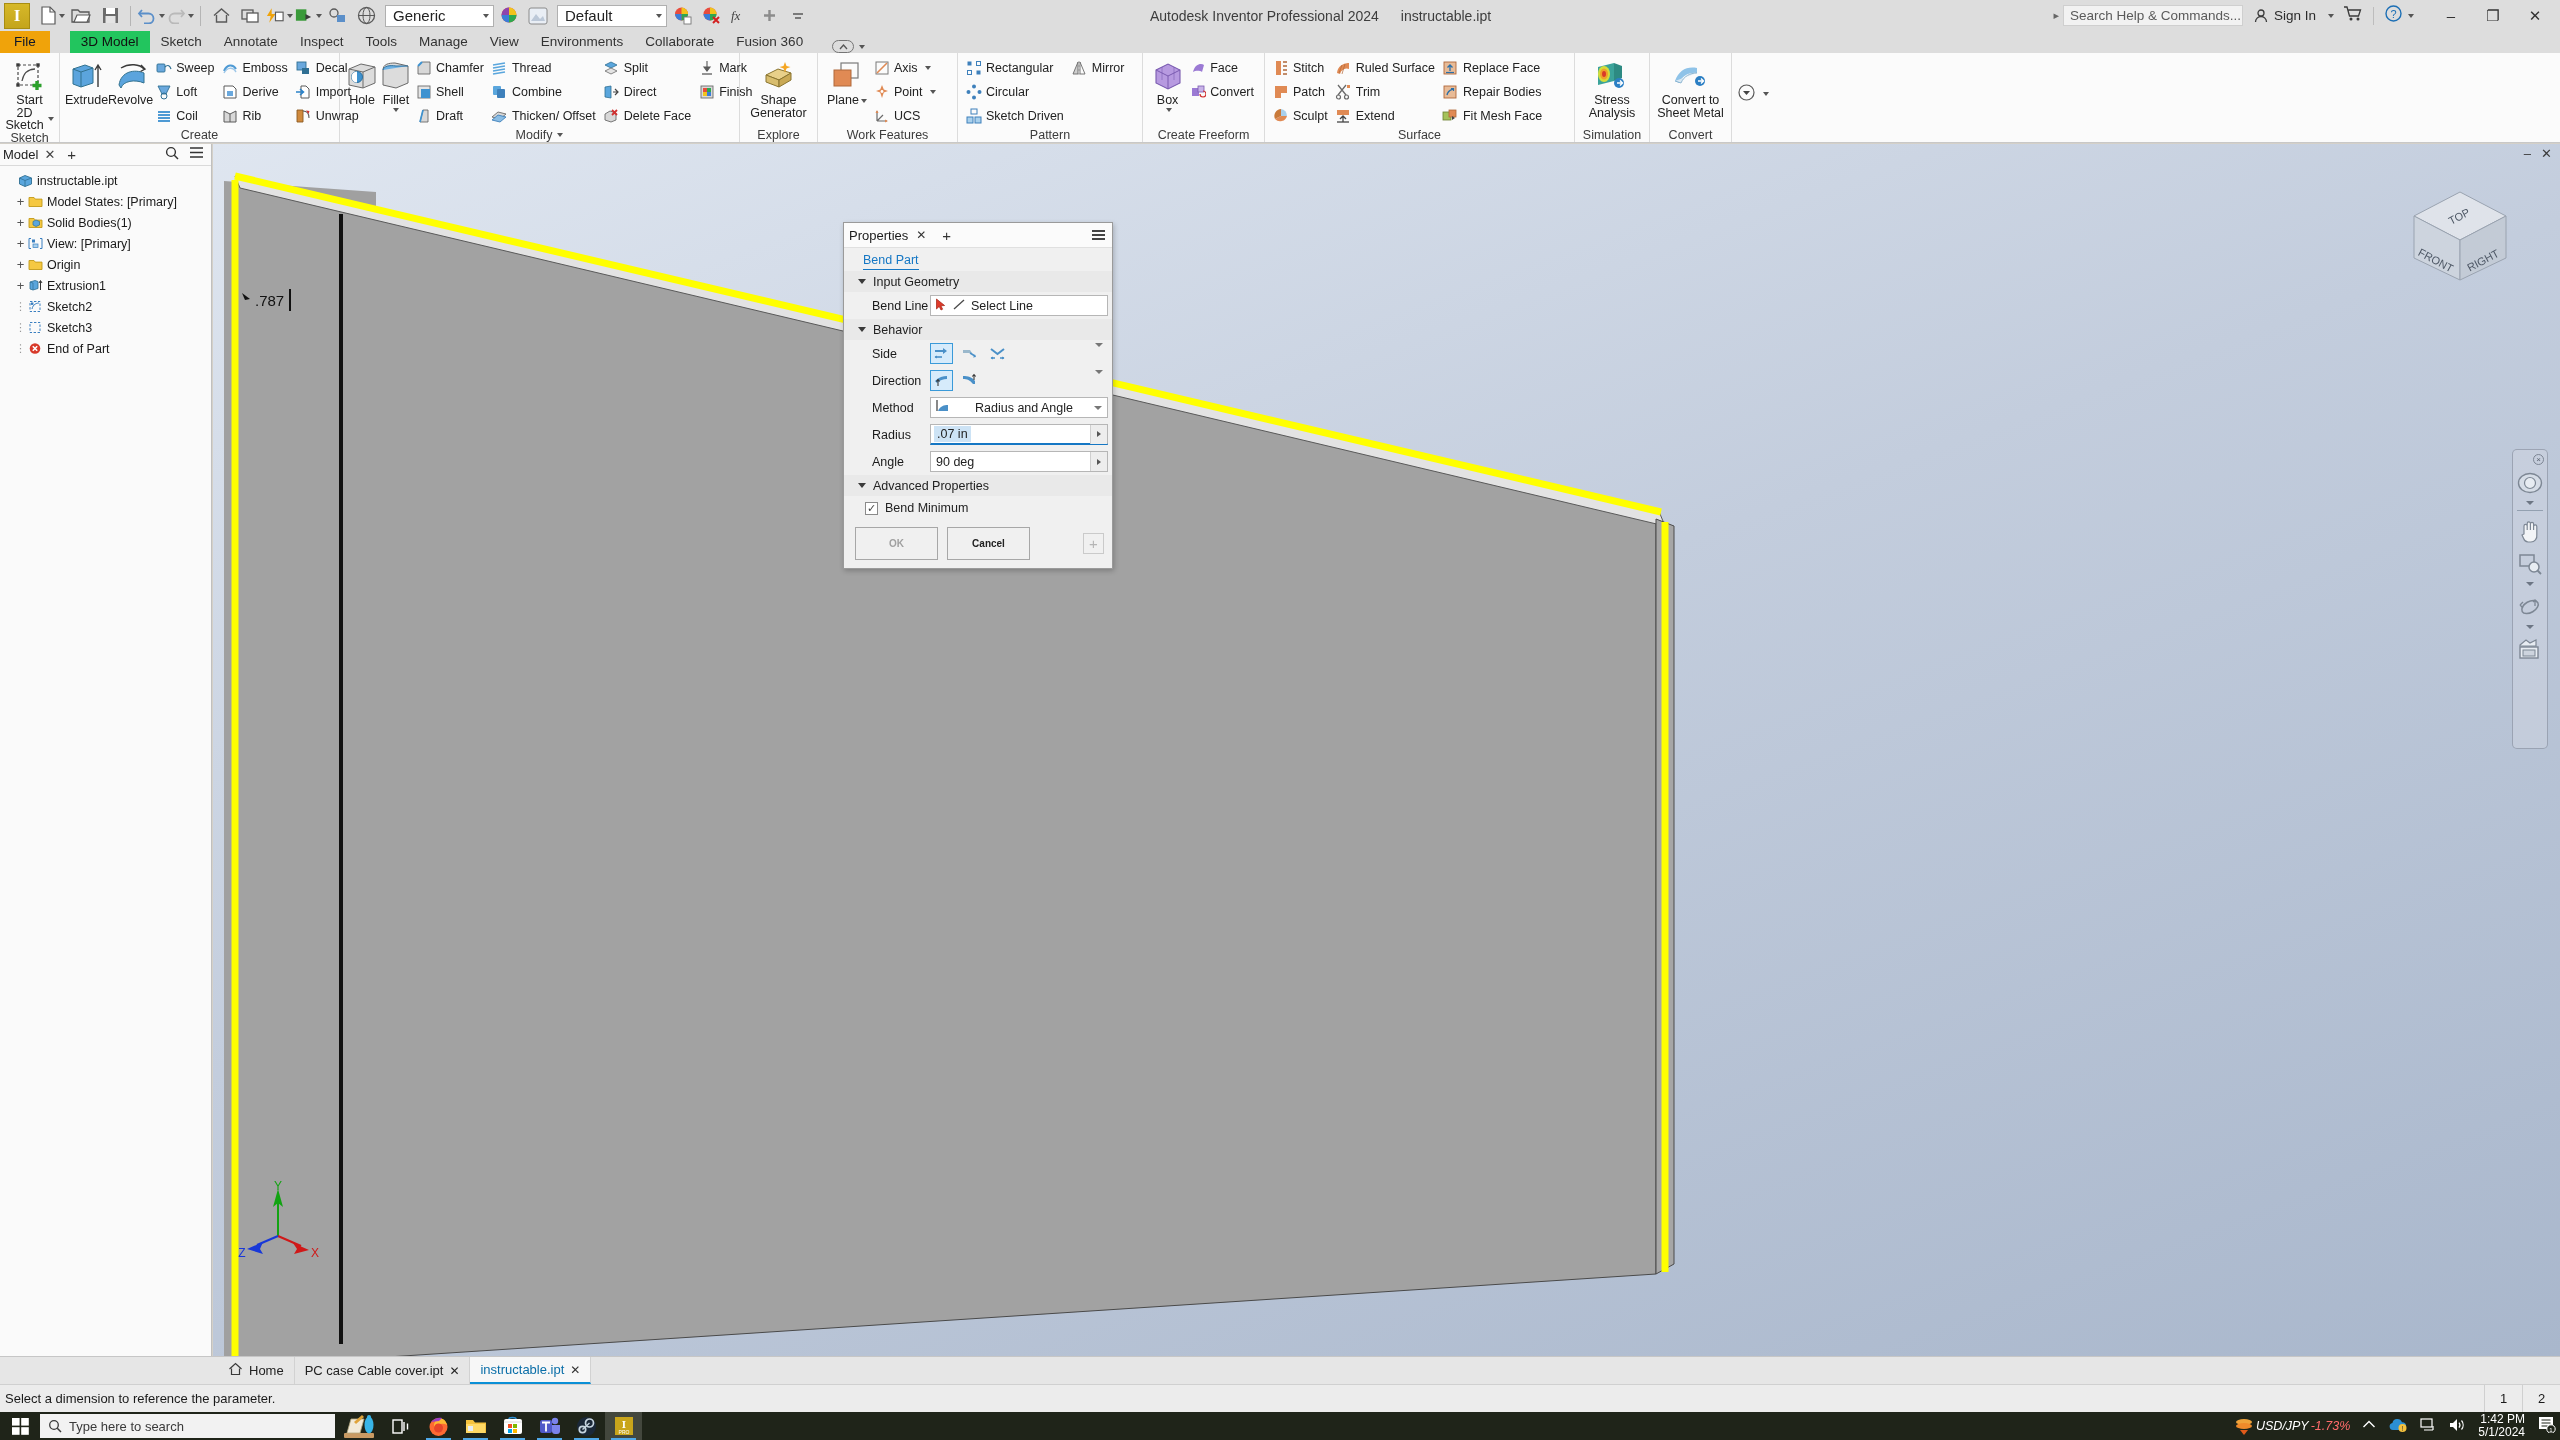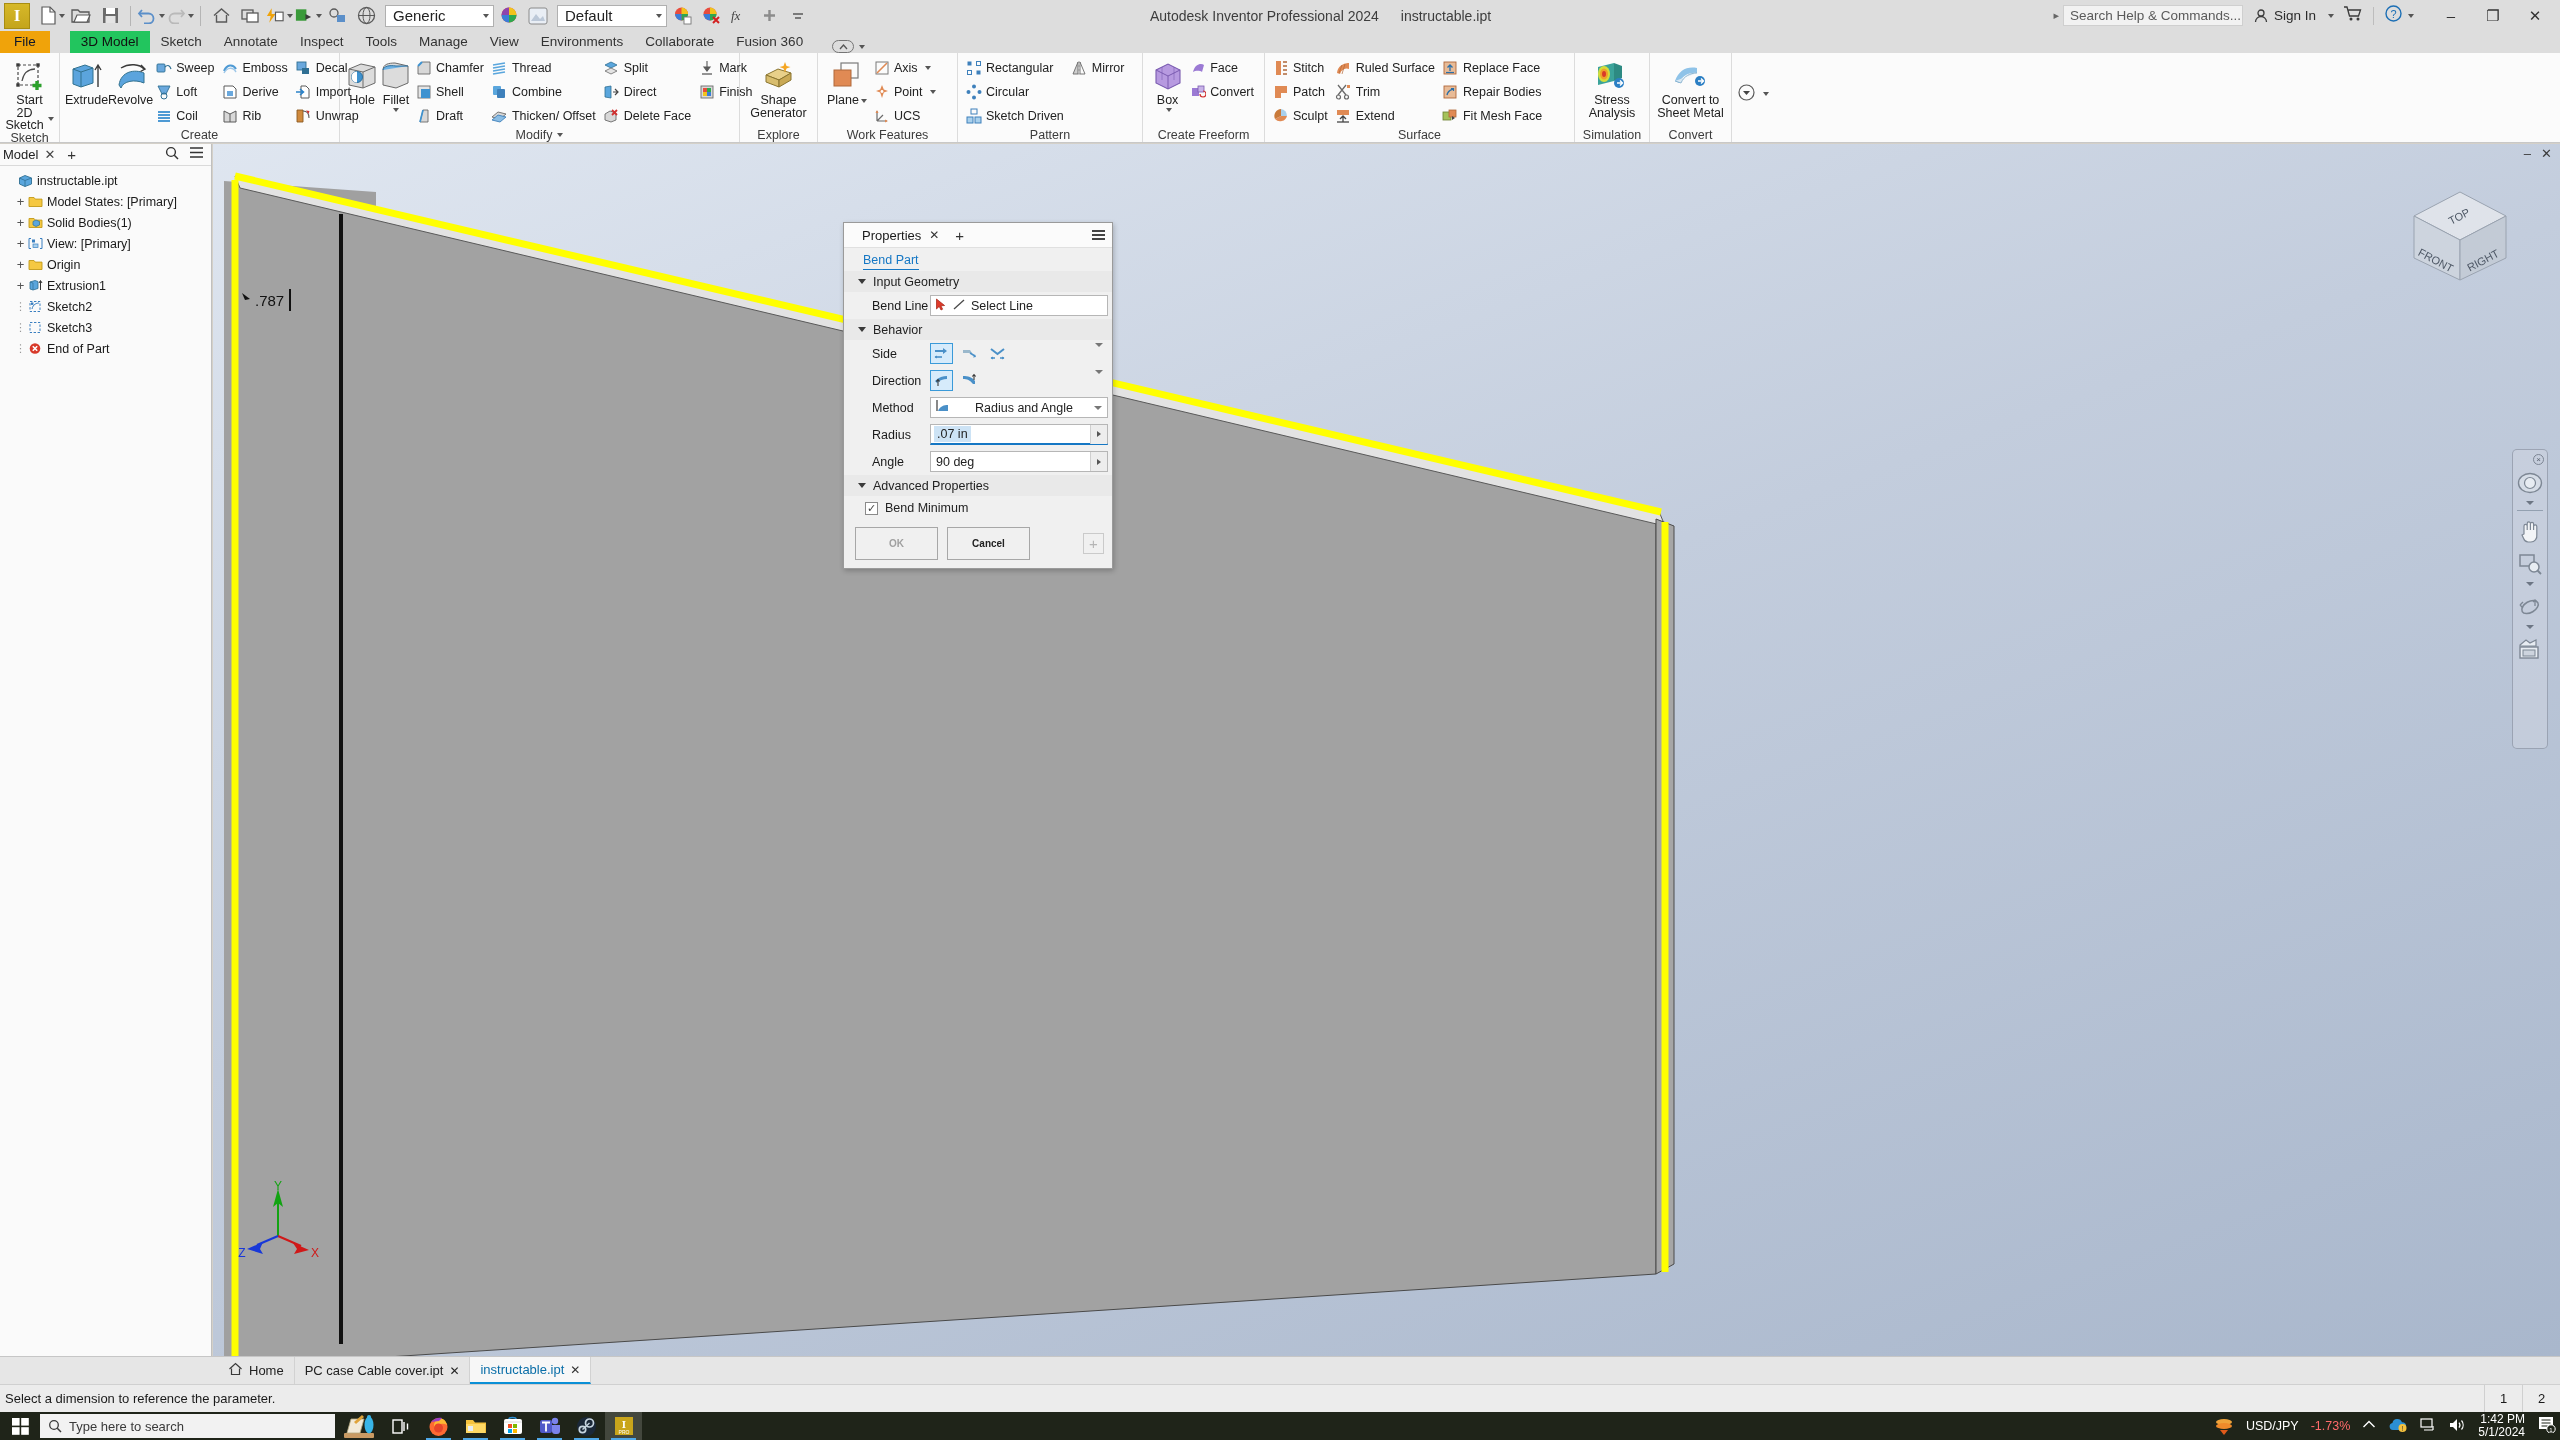--- a/index.html
+++ b/index.html
@@ -136,21 +136,21 @@
   }
 
   
   .propdlg {
     position: absolute; left: 843px; top: 222px; width: 270px;
     background: #f0f0f0; border: 1px solid #9a9a9a;
     box-shadow: 1px 2px 5px rgba(0,0,0,.22); font-size: 12.5px; color: #222;
     z-index: 40;
   }
   .pd-title { height: 25px; background: #fbfbfb; display: flex;
-    align-items: center; padding-left: 18px; border-bottom: 1px solid #e0e0e0; }
+    align-items: center; padding-left: 5px; border-bottom: 1px solid #e0e0e0; }
   .pd-tabname { font-size: 13px; color: #1a1a1a; }
   .pd-x { margin-left: 8px; font-size: 12px; color: #333; }
   .pd-plus { margin-left: 16px; font-size: 15px; color: #333; }
   .pd-ham { margin-left: auto; margin-right: 7px; display: flex;
     flex-direction: column; gap: 2.5px; }
   .pd-ham i { display: block; width: 13px; height: 1.6px; background: #444; }
   .pd-subtitle { padding: 5px 0 4px 19px; }
   .pd-subtitle span { color: #1577c4; border-bottom: 1px solid #1577c4;
     padding-bottom: 2px; font-size: 12.5px; }
   .pd-sec { display: flex; align-items: center; gap: 7px; height: 21px;
@@ -233,21 +233,21 @@
   .tb-searchbox { width: 295px; height: 24px; background: #f2f2f2;
     display: flex; align-items: center; gap: 7px; padding-left: 8px;
     font-size: 13px; color: #3a3a3a; }
   .tb-item { width: 37px; height: 28px; display: flex; align-items: center;
     justify-content: center; position: relative; }
   .tb-item.active { background: rgba(255,255,255,.16); }
   .tb-item .ul { position: absolute; bottom: 0; left: 6px; right: 6px;
     height: 2px; background: #4fa8e8; }
   .tray { margin-left: auto; display: flex; align-items: center;
     gap: 12px; padding-right: 4px; color: #fff; font-size: 12.5px; }
-  .tray-stock { display: flex; align-items: center; gap: 12px; }
+  .tray-stock { display: flex; align-items: center; gap: 2px; font-style: italic; }
   .tray-clock { display: flex; flex-direction: column; align-items: flex-end;
     line-height: 13px; font-size: 12px; }
 </style>
 </head>
 <body>
 
 <div id="app">
 
   <div class="titlebar">
     <div class="tb-inventor-logo">I</div>

